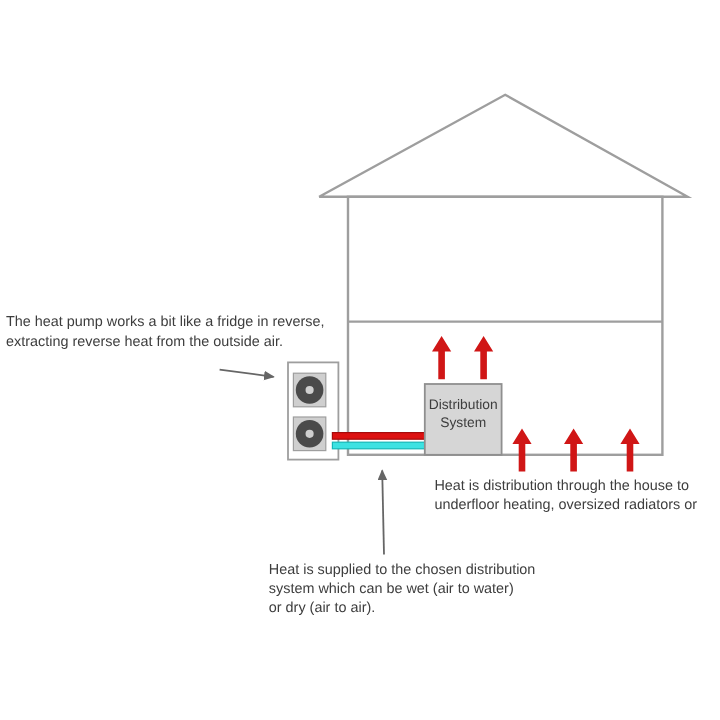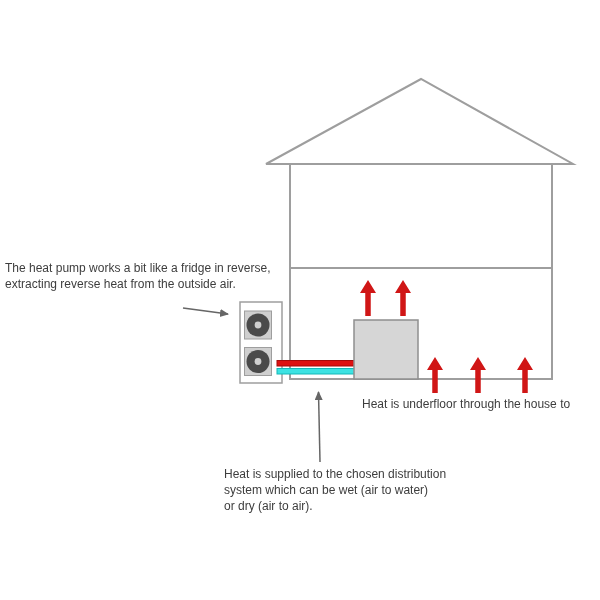--- a/index.html
+++ b/index.html
@@ -132,23 +132,28 @@
     <line class="pointer-line" x1="183" y1="308" x2="228" y2="314" marker-end="url(#ah)"></line>
     <line class="pointer-line" x1="320" y1="462" x2="318.5" y2="392" marker-end="url(#ah)"></line>
   </svg>
 
   <div class="caption" style="left:5px; top:260px;">
     <div>The heat pump works a bit like a fridge in reverse,</div>
     <div>extracting reverse heat from the outside air.</div>
   </div>
 
   <div class="caption" style="left:362px; top:396px;">
-    <div>Heat is underfloor through the house to</div>
+    <div>Heat is distribution through the house to</div>
+    <div>underfloor heating, oversized radiators or</div>
   </div>
 
   <div class="caption" style="left:224px; top:466px;">
     <div>Heat is supplied to the chosen distribution</div>
     <div>system which can be wet (air to water)</div>
     <div>or dry (air to air).</div>
   </div>
 
+  <div class="dist-label">
+    <div>Distribution</div>
+    <div>System</div>
+  </div>
 
 </div>
 
 </body></html>

